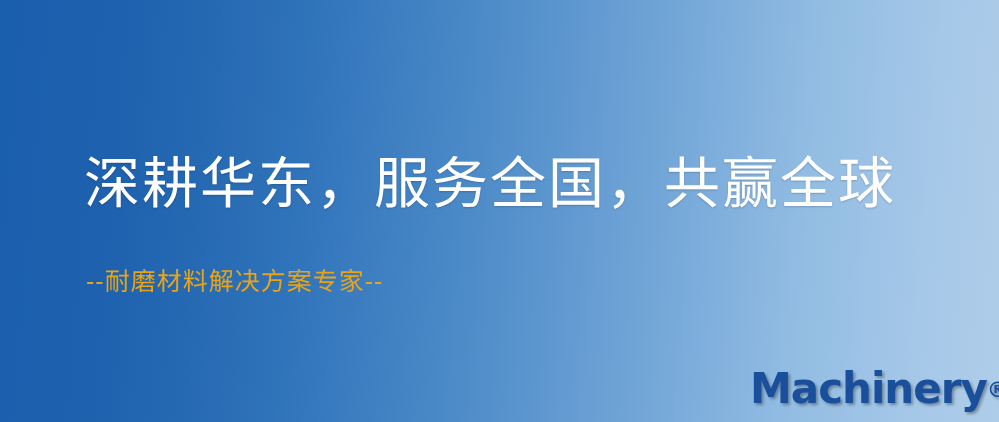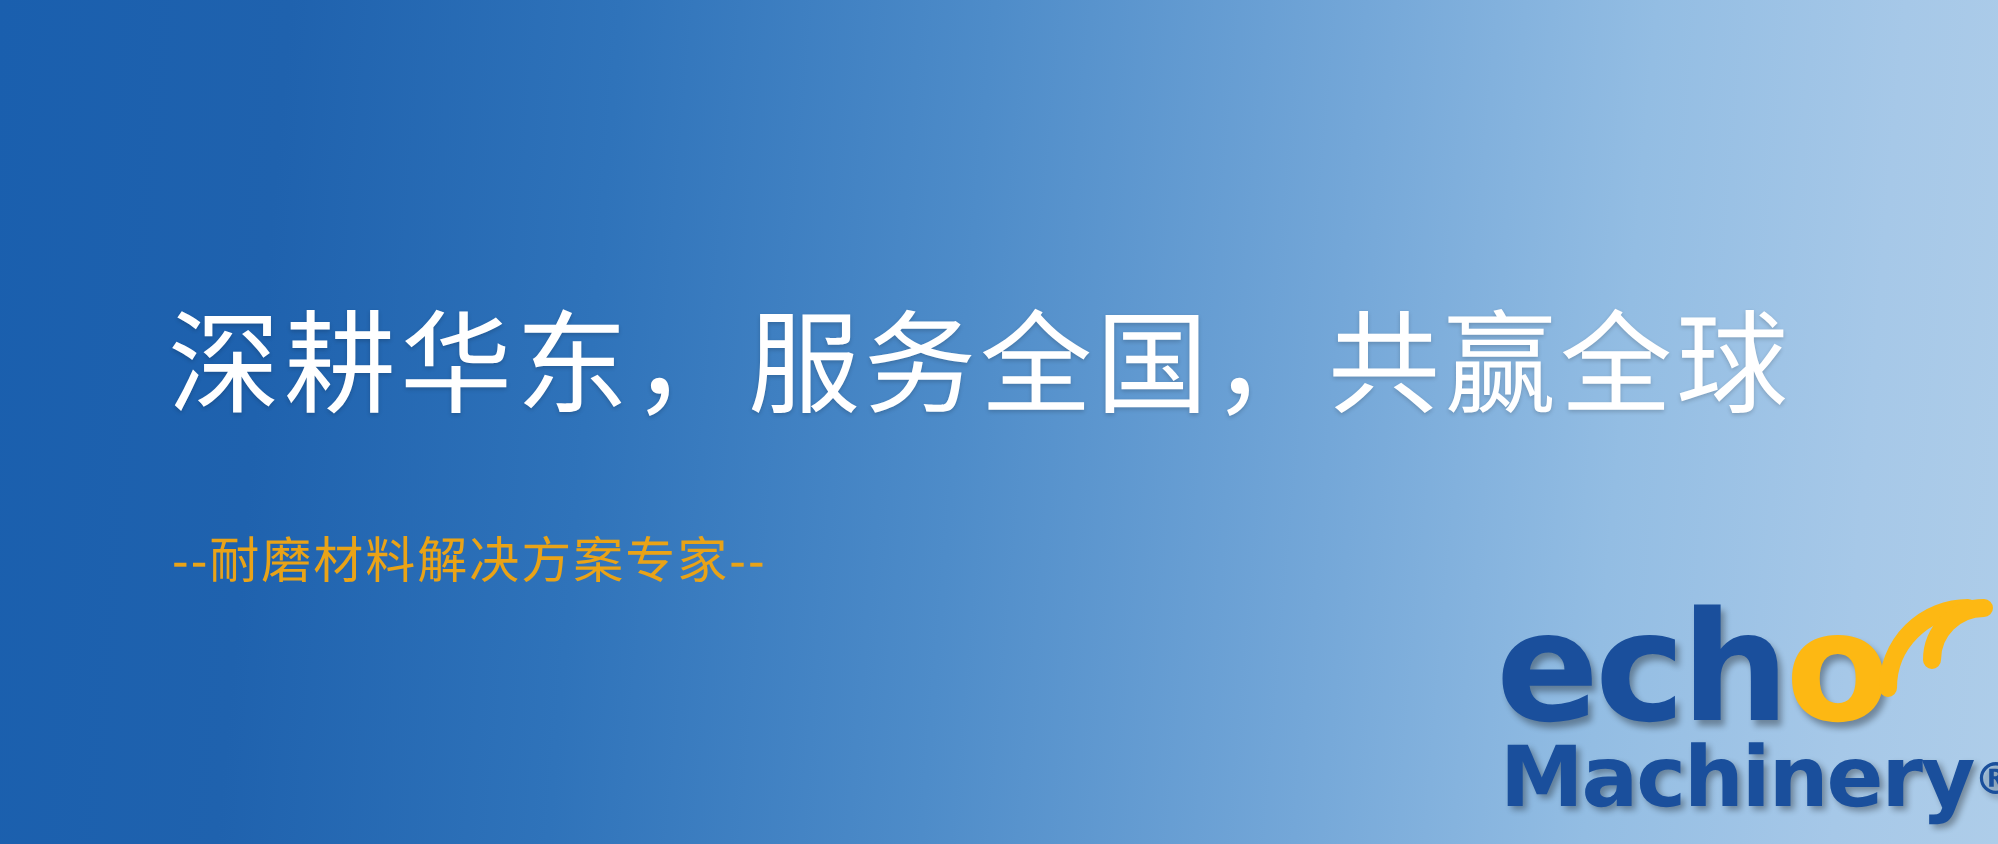--- a/index.html
+++ b/index.html
@@ -113,25 +113,17 @@
 <body>
 
 <div id="banner">
 
   <div id="headline">深耕华东，服务全国，共赢全球</div>
 
   <div id="subtitle">--耐磨材料解决方案专家--</div>
 
   <div id="logo">
 
-    <div class="logo-row">
-      <div id="logo-echo"><span>ech</span><span class="gold-o">o</span></div>
-
-      <svg id="logo-waves" viewBox="0 0 64 56">
-        <path d="M10 50 A40 40 0 0 1 50 10" fill="none" stroke="#fdb813" stroke-width="9" stroke-linecap="round"></path>
-        <path d="M26 52 A26 26 0 0 1 52 26" fill="none" stroke="#fdb813" stroke-width="9" stroke-linecap="round" transform="translate(6,-16)"></path>
-      </svg>
-    </div>
 
     <div id="logo-machinery"><span>Machinery</span><span class="reg">®</span></div>
 
   </div>
 </div>
 
 </body></html>

